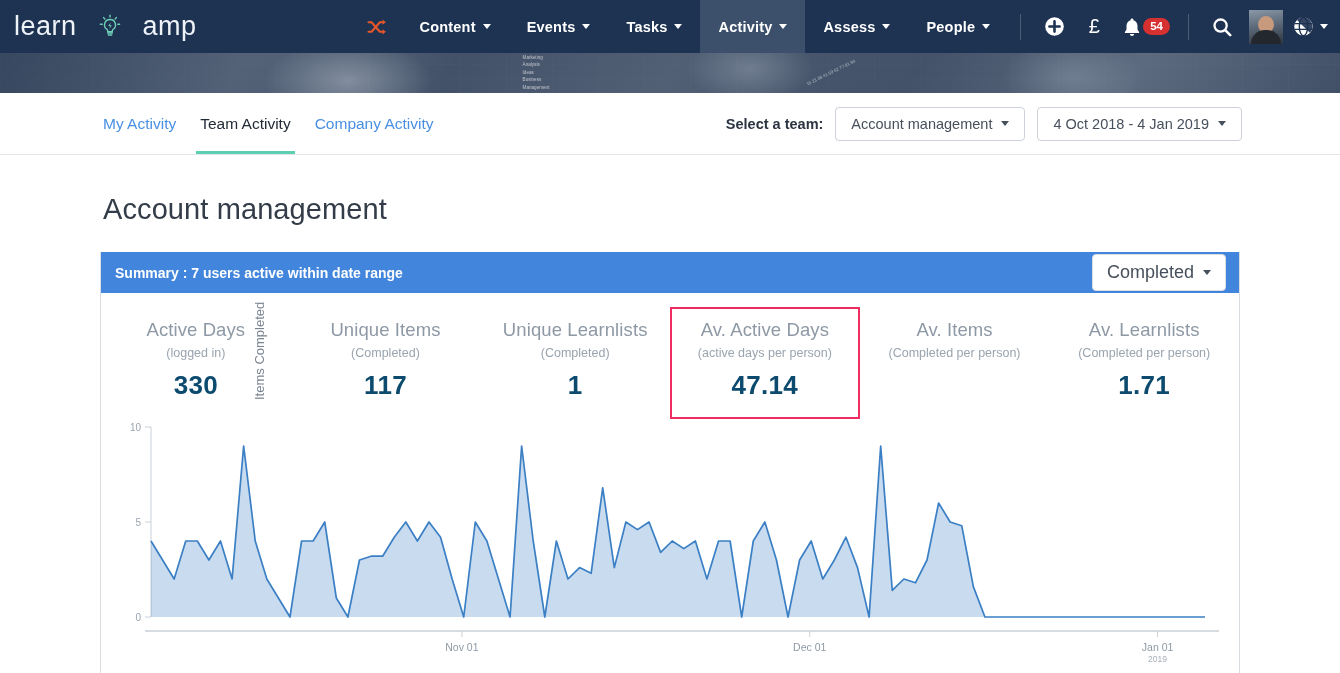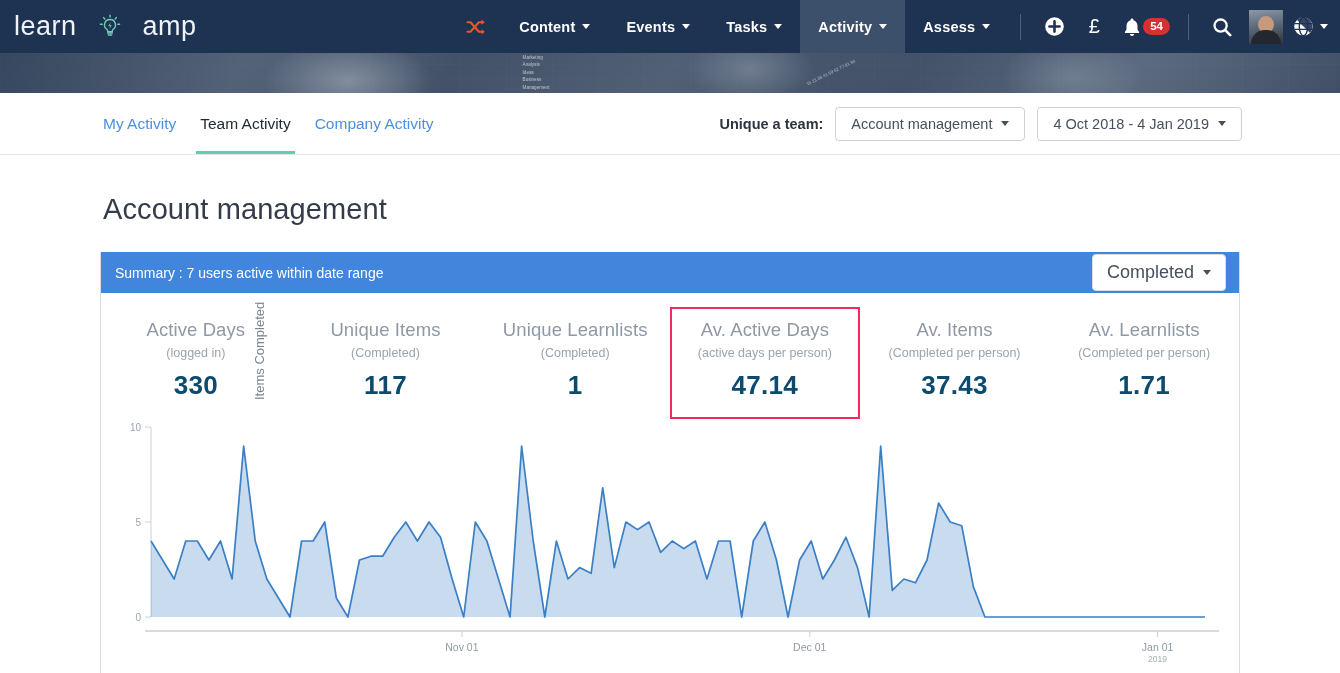--- a/index.html
+++ b/index.html
@@ -188,21 +188,21 @@
     background: #fff;
   }
   .panel-head {
     background: #4285dc;
     height: 41px;
     display: flex; align-items: center;
     padding: 0 13px 0 14px;
     position: relative;
   }
   .panel-head-title {
-    color: #fff; font-size: 14px; font-weight: 400;
+    color: #fff; font-size: 14px; font-weight: 700;
   }
   .completed-btn {
     margin-left: auto;
     background: #fff;
     border: 1px solid #d9dee3;
     border-radius: 4px;
     padding: 7px 14px;
     font-size: 18px;
     color: #46505c;
     display: flex; align-items: center; gap: 9px;
@@ -300,20 +300,24 @@
       <i class="caret"></i>
     </div>
     <div class="nav-item active">
       <span>Activity</span>
       <i class="caret"></i>
     </div>
     <div class="nav-item">
       <span>Assess</span>
       <i class="caret"></i>
     </div>
+    <div class="nav-item">
+      <span>People</span>
+      <i class="caret"></i>
+    </div>
   </div>
 
   <div class="nav-right">
     <div class="nav-divider"></div>
 
     <div class="icon-btn">
       <svg width="21" height="21" viewBox="0 0 21 21">
         <circle cx="10.5" cy="10.5" r="9.3" fill="#ffffff"></circle>
         <path d="M10.5 5.4v10.2M5.4 10.5h10.2" stroke="#1e3252" stroke-width="2.6" stroke-linecap="round"></path>
       </svg>
@@ -373,21 +377,21 @@
     </div>
     <div class="subtab active">
       <span>Team Activity</span>
     </div>
     <div class="subtab">
       <span>Company Activity</span>
     </div>
   </div>
 
   <div class="team-select">
-    <span class="team-label">Unique a team:</span>
+    <span class="team-label">Select a team:</span>
     <div class="dropdown-btn">
       <span>Account management</span>
       <i class="caret"></i>
     </div>
     <div class="dropdown-btn">
       <span>4 Oct 2018 - 4 Jan 2019</span>
       <i class="caret"></i>
     </div>
   </div>
 </div>
@@ -423,21 +427,20 @@
         <div class="stat-value">1</div>
       </div>
       <div class="stat highlight">
         <div class="stat-title">Av. Active Days</div>
         <div class="stat-sub">(active days per person)</div>
         <div class="stat-value">47.14</div>
       </div>
       <div class="stat">
         <div class="stat-title">Av. Items</div>
         <div class="stat-sub">(Completed per person)</div>
-        <div class="stat-value">37.43</div>
       </div>
       <div class="stat">
         <div class="stat-title">Av. Learnlists</div>
         <div class="stat-sub">(Completed per person)</div>
         <div class="stat-value">1.71</div>
       </div>
     </div>
 
     <div class="chart-wrap">
       <svg class="chart-svg" id="chart" width="1138" height="250" viewBox="0 0 1138 250">

